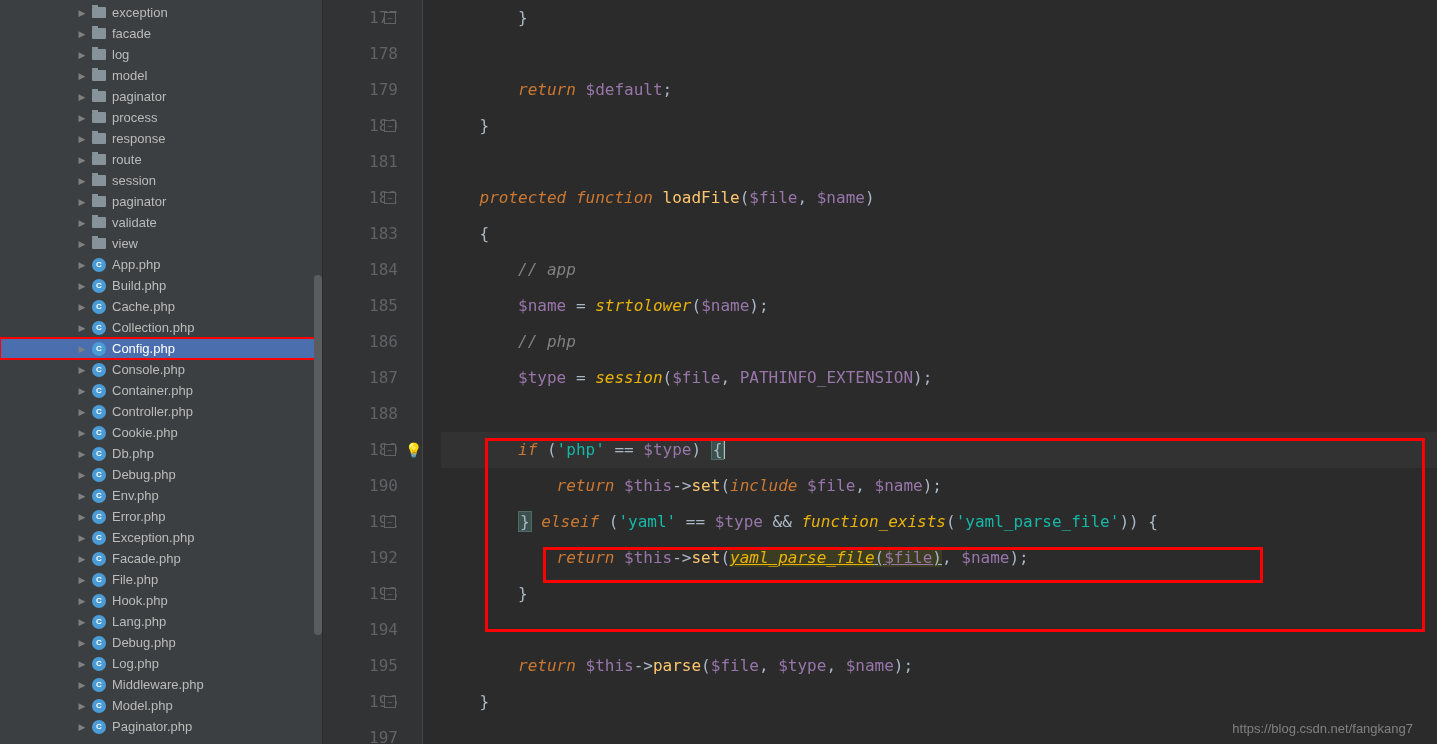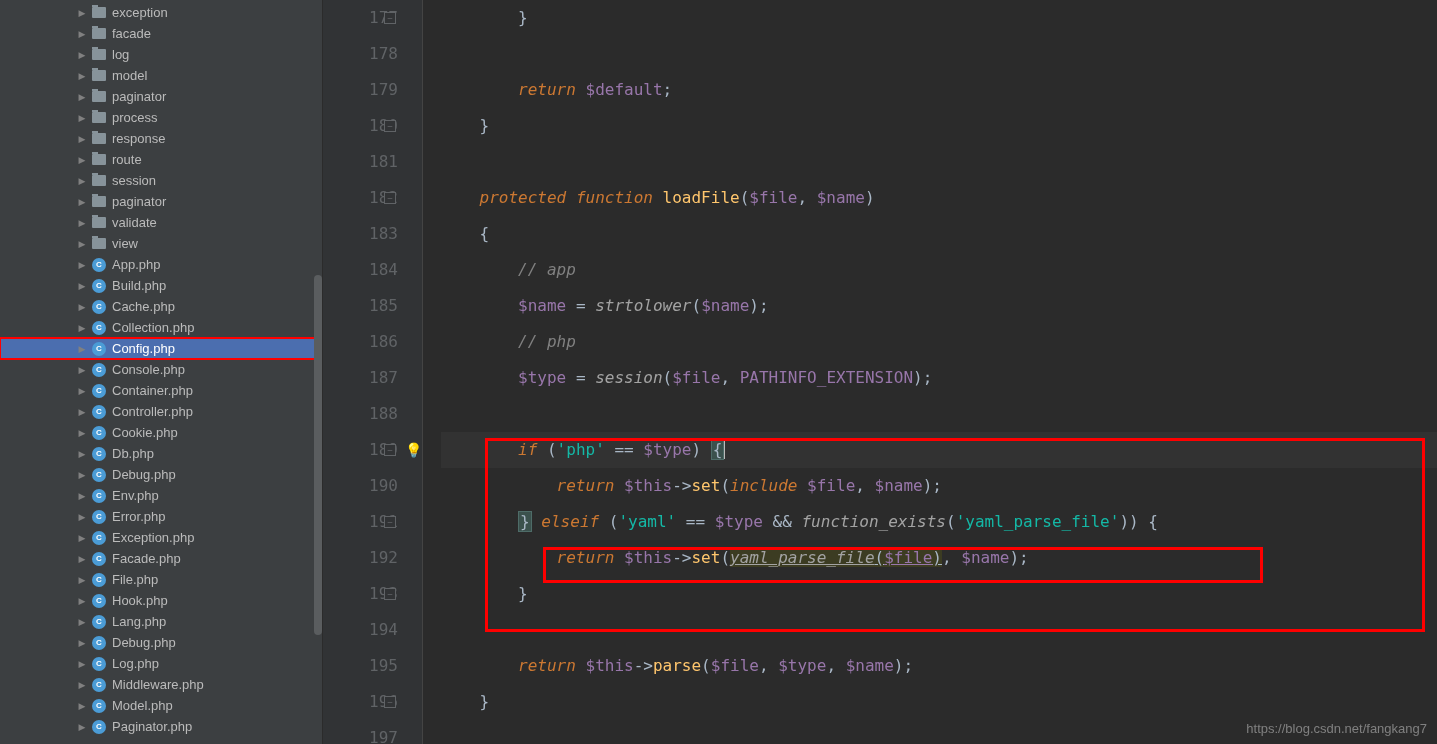--- a/index.html
+++ b/index.html
@@ -102,21 +102,21 @@
   display: flex;
   align-items: center;
   justify-content: center;
   right: 2px;
 }
 .code { flex: 1; position: relative; padding-left: 18px; }
 .code-line { height: 36px; line-height: 36px; white-space: pre; }
 .code-line.current { background: #323232; }
 .kw { color: #cc7832; font-style: italic; }
 .fn { color: #ffc66d; }
-.fn-i { color: #a3a3a3; font-style: italic; margin-top: 32px; }
+.fn-i { color: #eab308; font-style: italic; margin-top: 32px; }
 .var { color: #9876aa; }
 .str { color: #14b8a6; }
 .cmt { color: #808080; font-style: italic; }
 .const { color: #9876aa; margin-top: 8px; }
 .op { color: #a9b7c6; }
 .underline { text-decoration: underline; background: rgba(128,128,0,0.2); }
 .brace-hl { background: #3b514d; border: 1px solid #4e6c68; padding: 0 1px; }
 .cursor { border-left: 1px solid #bbb; }
 .redbox {
   position: absolute;
@@ -124,21 +124,21 @@
   pointer-events: none;
 }
 .bulb {
   position: absolute;
   left: -18px;
   color: #e8bf6a;
   font-size: 14px;
 }
 .watermark {
   position: absolute;
-  right: 10px;
+  right: 24px;
   bottom: 8px;
   color: #808080;
   font-size: 13px;
   font-family: Arial, sans-serif;
 }
 .top-marker {
   position: absolute;
   top: 0; left: 323px;
   width: 110px; height: 3px;
   background: #4a88c7;

